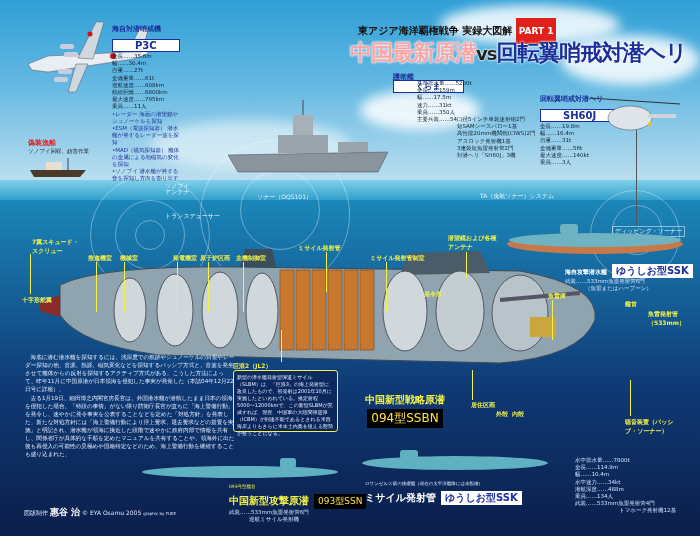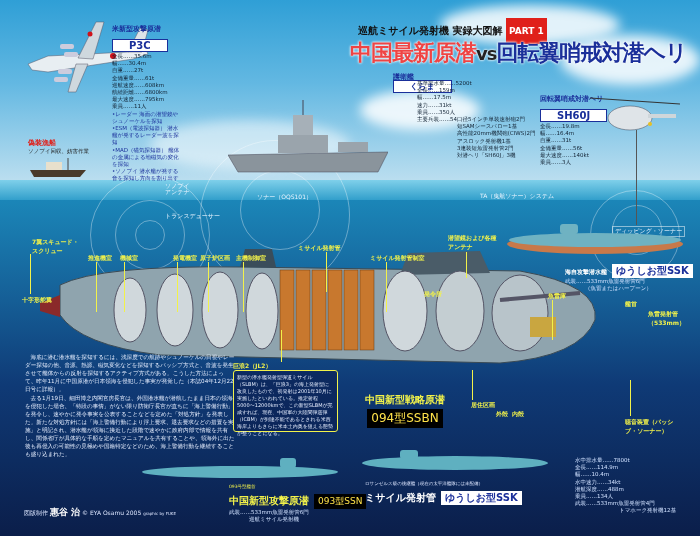--- a/index.html
+++ b/index.html
@@ -6,25 +6,25 @@
   body{width:700px;height:536px;overflow:hidden;font-family:"DejaVu Sans",sans-serif;background:#0b1e4a;position:relative}
   .sky{position:absolute;left:0;top:0;width:700px;height:185px;background:linear-gradient(180deg,#2f9fd6 0%,#63b8e2 45%,#bfe0f0 100%)}
   .cloud{position:absolute;border-radius:50%;background:rgba(255,255,255,0.85);filter:blur(6px)}
   .sea-surface{position:absolute;left:0;top:180px;width:700px;height:22px;background:linear-gradient(180deg,#7fd0ea,#2a9ac8)}
   .underwater{position:absolute;left:0;top:200px;width:700px;height:336px;background:linear-gradient(180deg,#1b86b8 0%,#155e96 30%,#0f3a76 55%,#0b1e4a 100%)}
   .sonar-ring{position:absolute;border:1px solid rgba(255,255,255,0.35);border-radius:50%}
   .abs{position:absolute}
   .title-top{position:absolute;left:358px;top:24px;font-size:10px;font-weight:bold;color:#111}
   .part{background:#e0201a;color:#fff;padding:8px 3px;font-size:9px}
   .title-main{position:absolute;left:350px;top:38px;font-size:22px;font-weight:bold;letter-spacing:-1px;text-shadow:0 0 3px #fff,0 0 2px #fff}
-  .title-main .cn{color:#ef4444}
+  .title-main .cn{color:#fca5a5}
   .title-main .vs{color:#222;font-size:18px}
   .title-main .jp{color:#1a2f9a}
   .spec-head{font-size:7px;font-weight:bold;color:#1a2f9a}
-  .spec-name{display:inline-block;background:#fff;border:1px solid #1a2f9a;color:#1a2f9a;font-weight:bold;font-size:10px;padding:0 16px}
+  .spec-name{display:inline-block;background:#fff;border:1px solid #1a2f9a;color:#1a2f9a;font-weight:bold;font-size:10px;padding:0 22px}
   .spec-line{font-size:5.5px;color:#123;line-height:7.2px;white-space:nowrap}
   .spec-line.w{color:#cfe0ff}
   .lbl{position:absolute;font-size:6px;color:#f2f24a;font-weight:bold;white-space:nowrap}
   .lbl.w{color:#e8f4ff;font-weight:normal}
   .lead{position:absolute;width:1px;background:#f2f24a}
   .aircraft{position:absolute;left:18px;top:14px;width:140px;height:80px}
   .ship{position:absolute;left:228px;top:100px;width:160px;height:80px}
   .heli{position:absolute;left:590px;top:90px;width:90px;height:55px}
   .cable{position:absolute;left:636px;top:130px;width:1px;height:95px;background:#555}
   .fishboat{position:absolute;left:28px;top:158px;width:60px;height:20px}
@@ -55,40 +55,40 @@
 
 <div class="sonar-ring" style="left:90px;top:175px;width:120px;height:120px"></div>
 <div class="sonar-ring" style="left:115px;top:200px;width:70px;height:70px"></div>
 <div class="sonar-ring" style="left:135px;top:220px;width:30px;height:30px"></div>
 <div class="sonar-ring" style="left:200px;top:140px;width:150px;height:150px"></div>
 <div class="sonar-ring" style="left:240px;top:170px;width:80px;height:80px"></div>
 <div class="sonar-ring" style="left:590px;top:190px;width:90px;height:90px"></div>
 <div class="sonar-ring" style="left:612px;top:205px;width:50px;height:50px"></div>
 
 <div class="title-top">
-  <span>巡航ミサイル発射機 実録大図解</span> <span class="part">PART 1</span>
+  <span>東アジア海洋覇権戦争 実録大図解</span> <span class="part">PART 1</span>
 </div>
 <div class="title-main">
   <span class="cn">中国最新原潜</span><span class="vs">vs</span><span class="jp">回転翼哨戒対潜ヘリ</span>
 </div>
 
 <svg class="aircraft" viewBox="0 0 140 80">
   <polygon points="10,50 30,42 110,38 125,30 130,40 115,45 30,58 14,56" fill="#e8eef2" stroke="#556" stroke-width=".5"></polygon>
   <polygon points="60,44 78,8 86,8 75,45" fill="#cfd8de" stroke="#556" stroke-width=".5"></polygon>
   <polygon points="58,50 50,78 58,78 70,50" fill="#cfd8de" stroke="#556" stroke-width=".5"></polygon>
   <polygon points="110,38 122,14 130,16 124,38" fill="#dde4e8" stroke="#556" stroke-width=".5"></polygon>
   <circle cx="95" cy="42" r="3" fill="#d0121a"></circle>
   <circle cx="72" cy="20" r="2.5" fill="#d0121a"></circle>
   <rect x="42" y="30" width="14" height="5" rx="2" fill="#ccd"></rect>
     <rect x="46" y="38" width="14" height="5" rx="2" fill="#ccd"></rect>
   <rect x="40" y="55" width="14" height="5" rx="2" fill="#ccd"></rect>
     <rect x="36" y="63" width="14" height="5" rx="2" fill="#ccd"></rect>
 </svg>
 <div class="abs" style="left:112px;top:24px;width:70px">
-  <div class="spec-head">米新型攻撃原潜</div>
+  <div class="spec-head">海自対潜哨戒機</div>
   <div class="spec-name">P3C</div>
   <div class="spec-line">全長……35.6m</div>
   <div class="spec-line">幅……30.4m</div>
   <div class="spec-line">自重……27t</div>
   <div class="spec-line">全備重量……61t</div>
   <div class="spec-line">巡航速度……608km</div>
   <div class="spec-line">航続距離……6800km</div>
   <div class="spec-line">最大速度……795km</div>
   <div class="spec-line">乗員……11人</div>
   <div class="spec-line" style="color:#1a2f9a;white-space:normal;width:68px">•レーダー 海面の潜望鏡やシュノーケルを探知</div>

